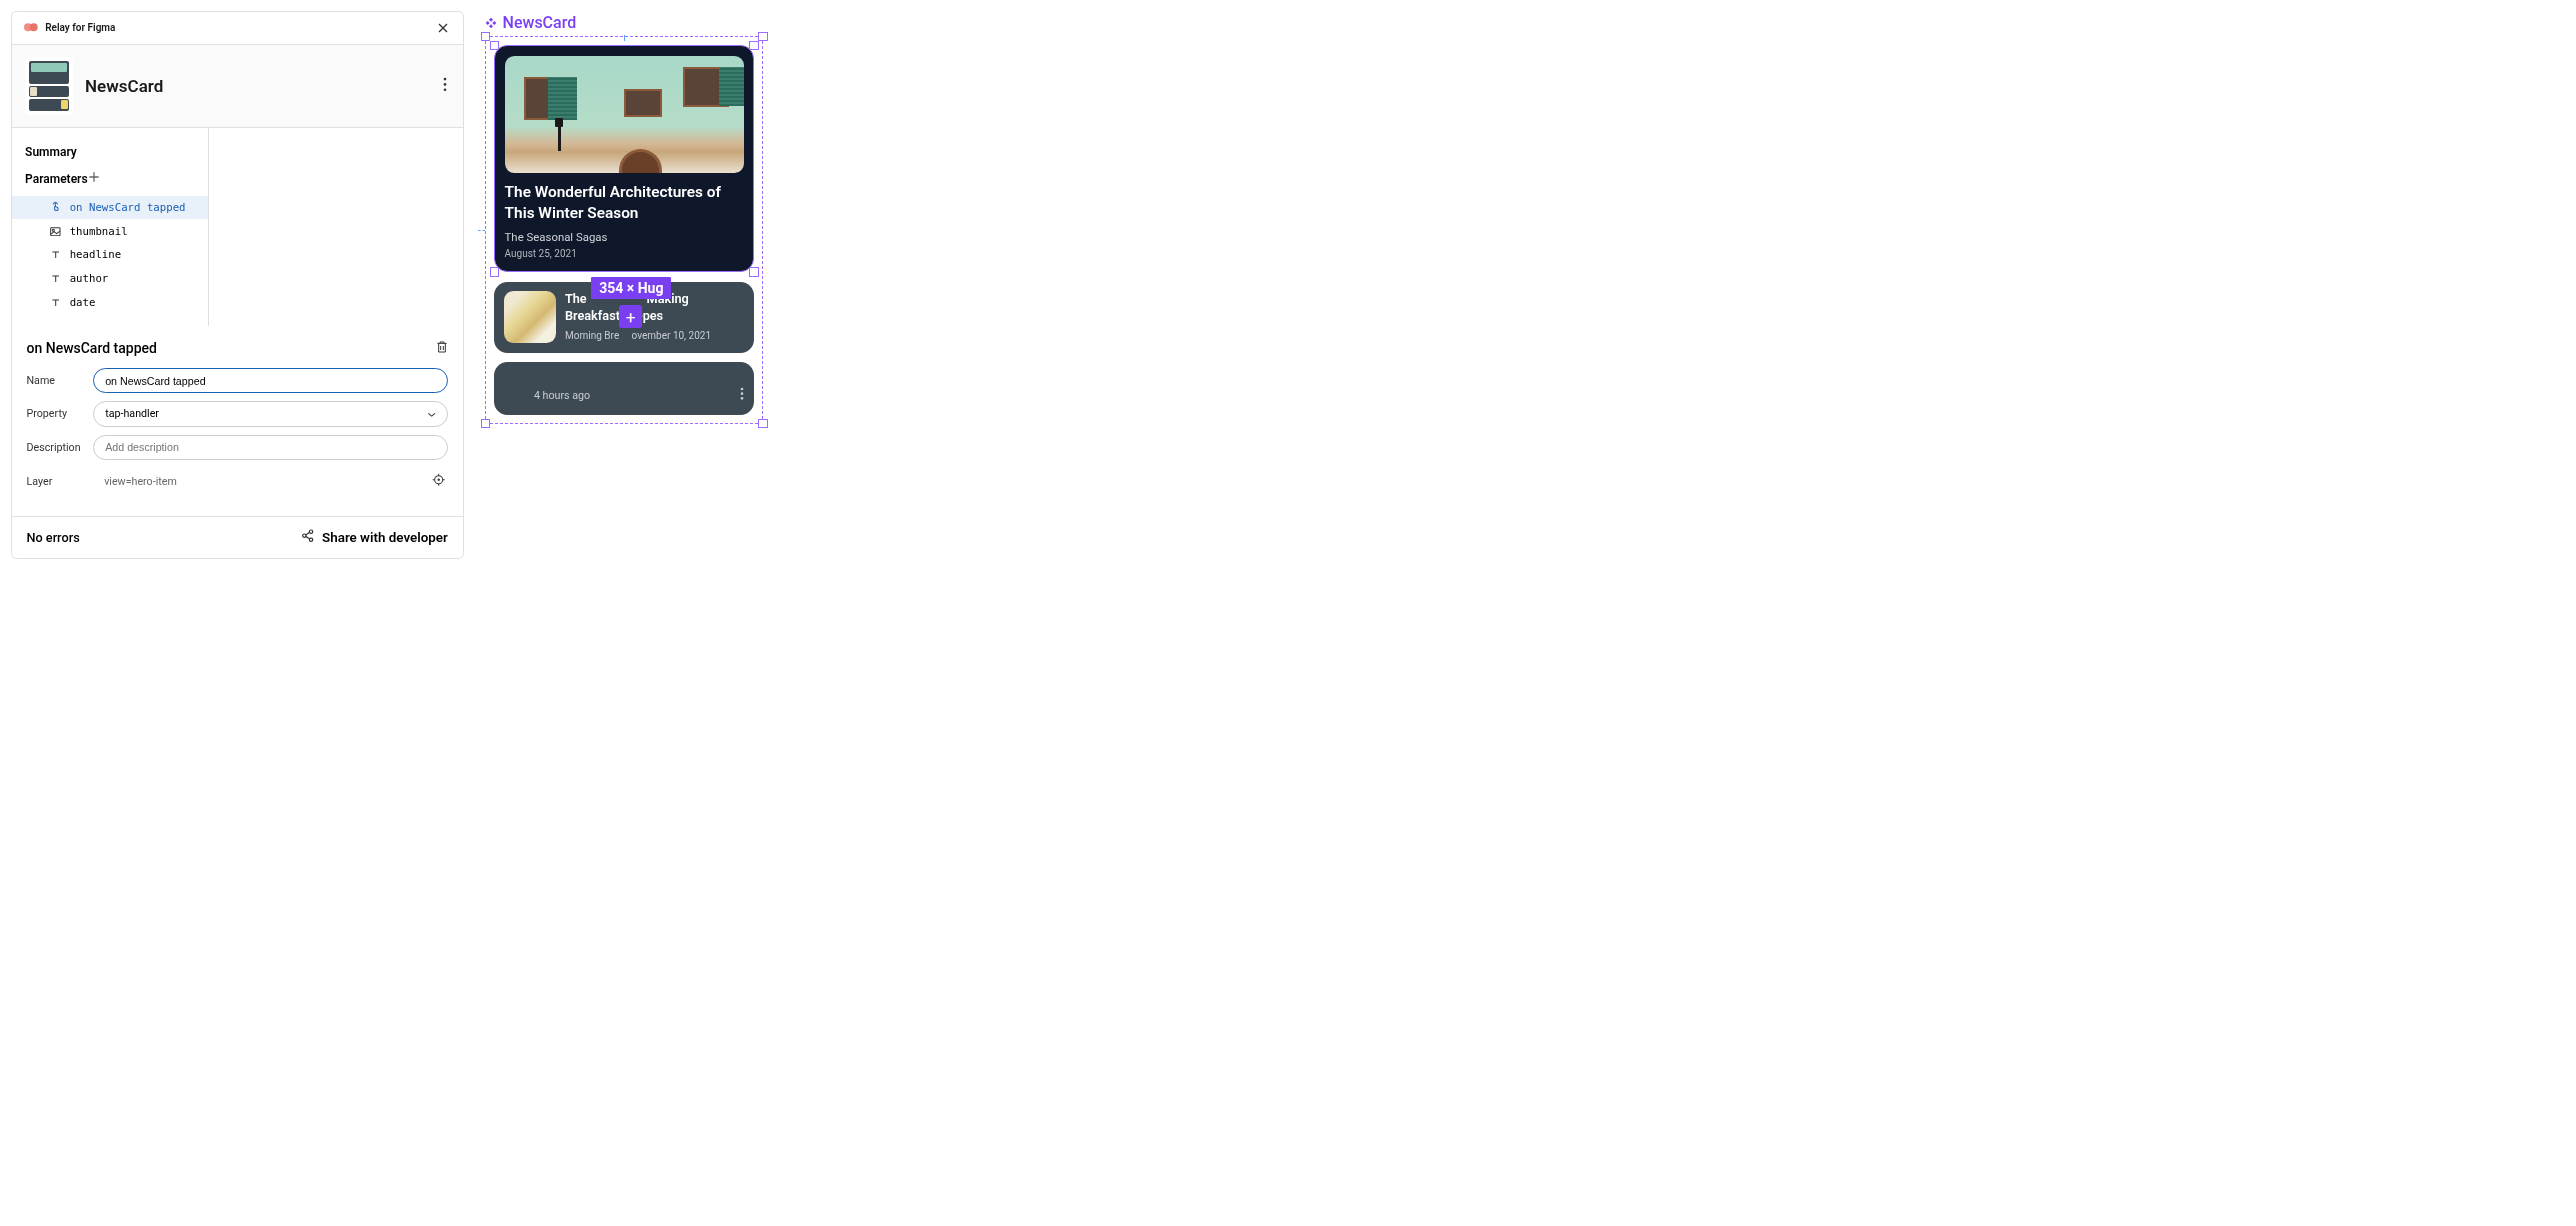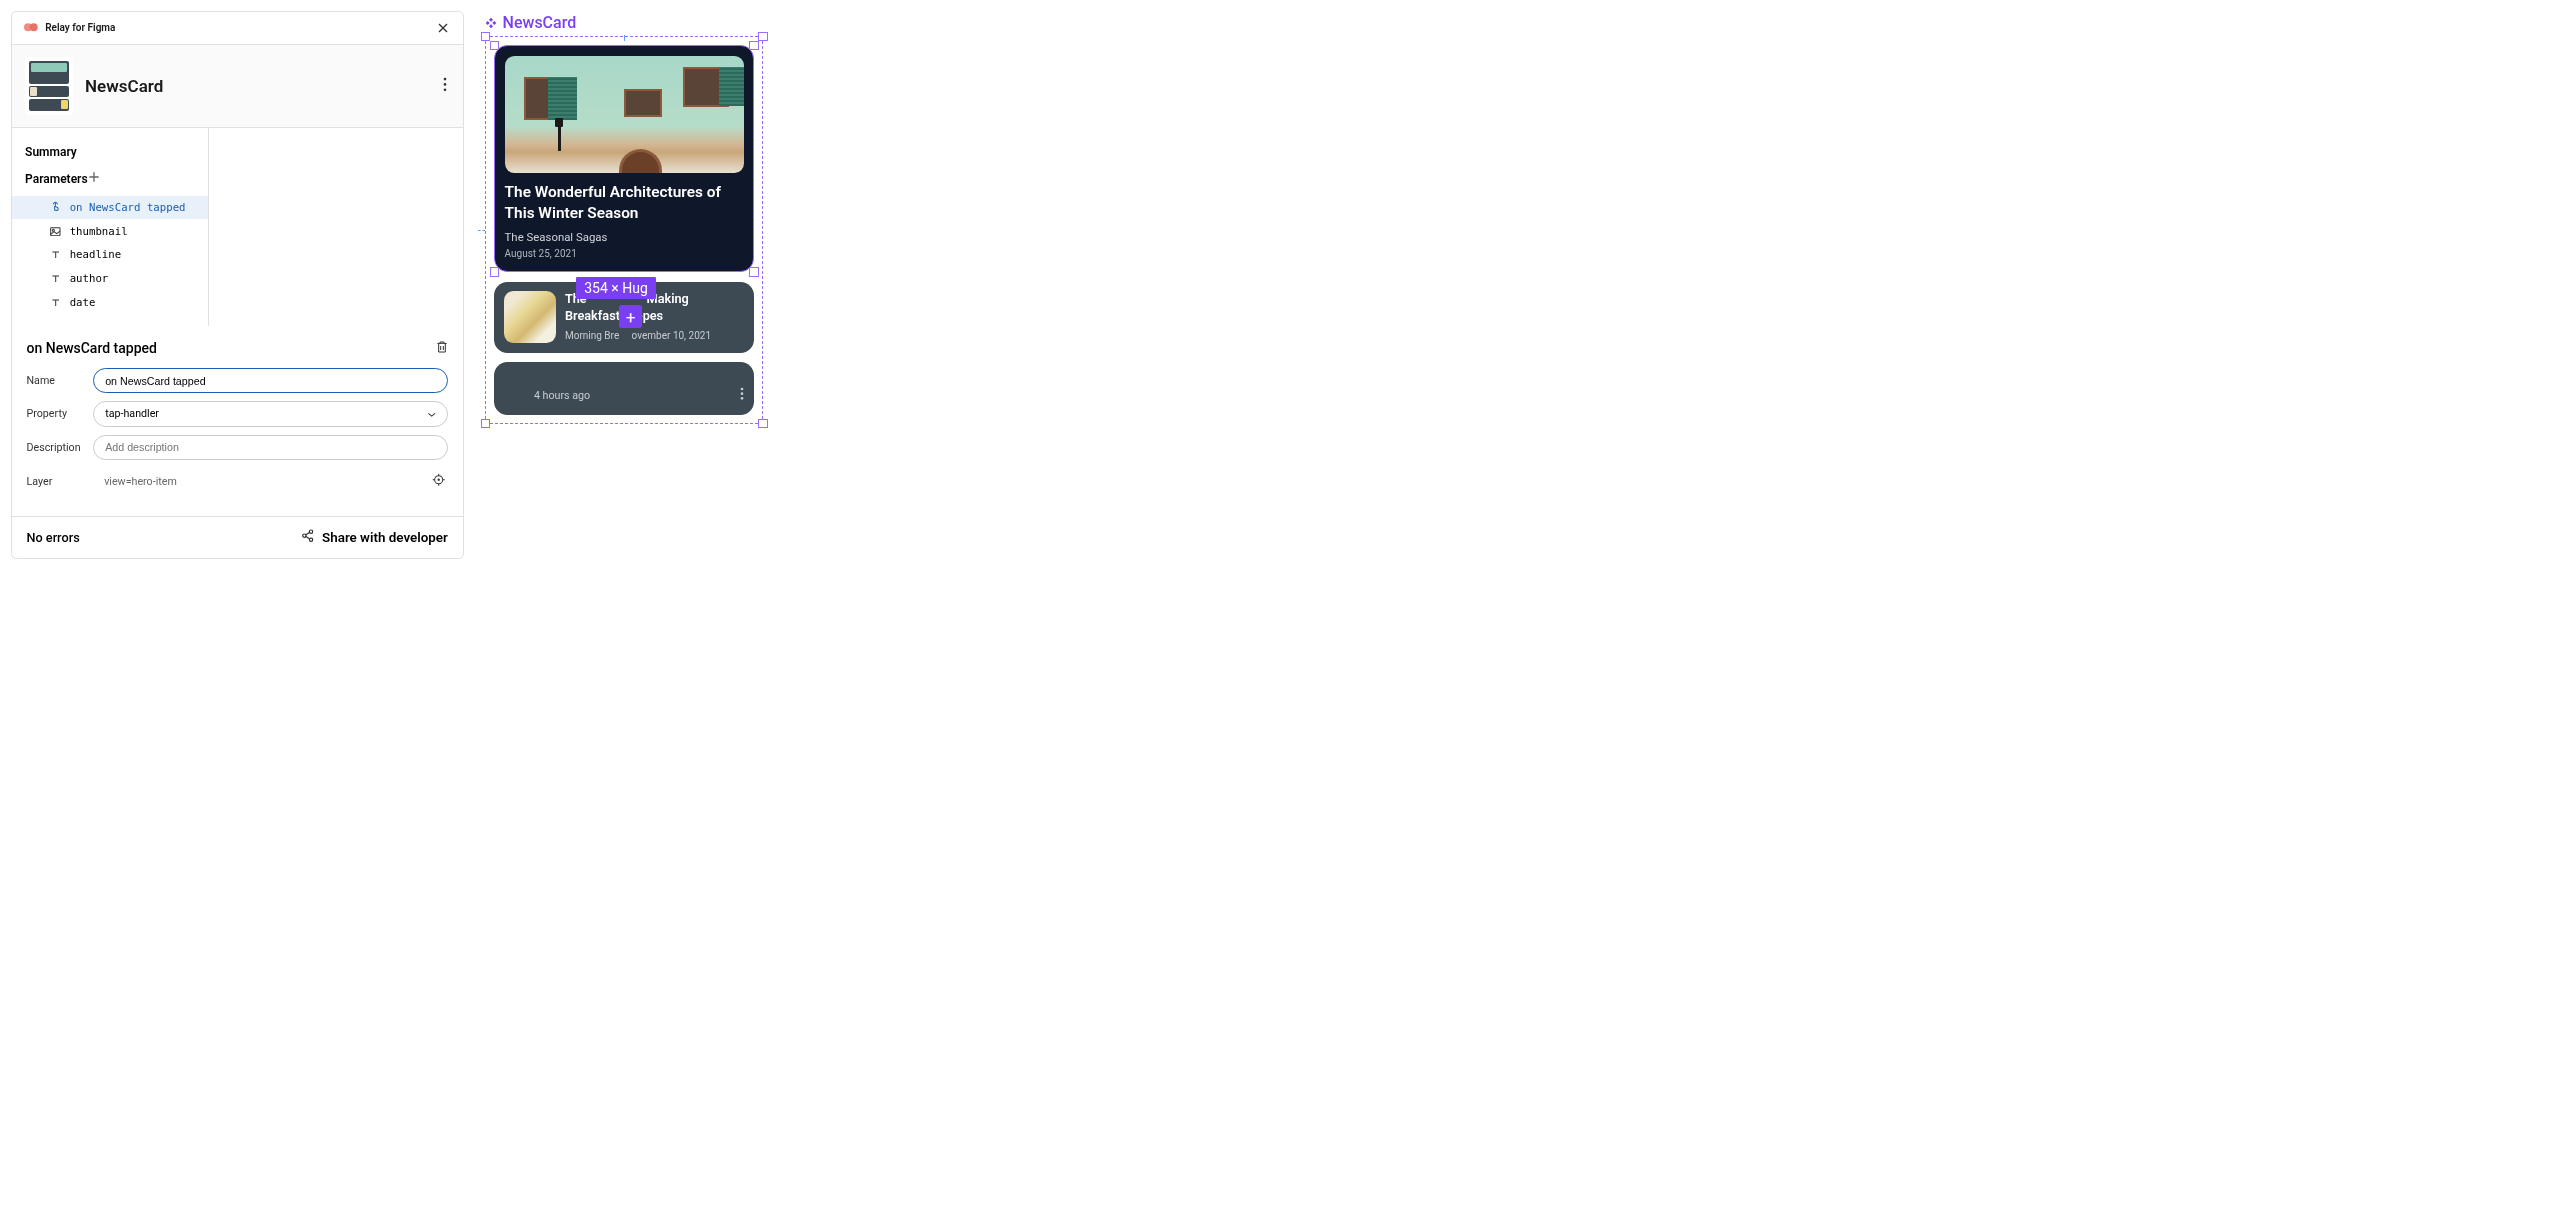--- a/index.html
+++ b/index.html
@@ -351,26 +351,26 @@
   border-left: 0.7px dashed #5aa0f0;
 }
 .ruler-h {
   position: absolute;
   left: -8px; top: 50%;
   width: 6.7px; height: 0.7px;
   border-top: 0.7px dashed #5aa0f0;
 }
 .size-badge {
   position: absolute;
-  top: 240px; left: 90px;
+  top: 240px; left: 105px;
   background: #7b3ff2;
   color: #fff;
   padding: 2.7px 8px;
   font-size: 14px;
-  font-weight: 400;
+  font-weight: 700;
   border-radius: 1.3px;
   z-index: 5;
   text-align: right;
 }
 .plus-badge {
   position: absolute;
   top: 268px; left: 133px;
   width: 23px; height: 23px;
   background: #7b3ff2;
   border-radius: 2.7px;

